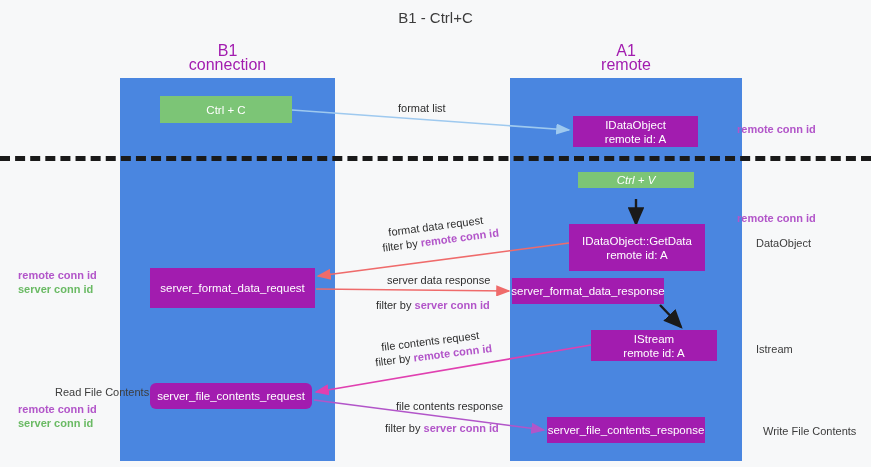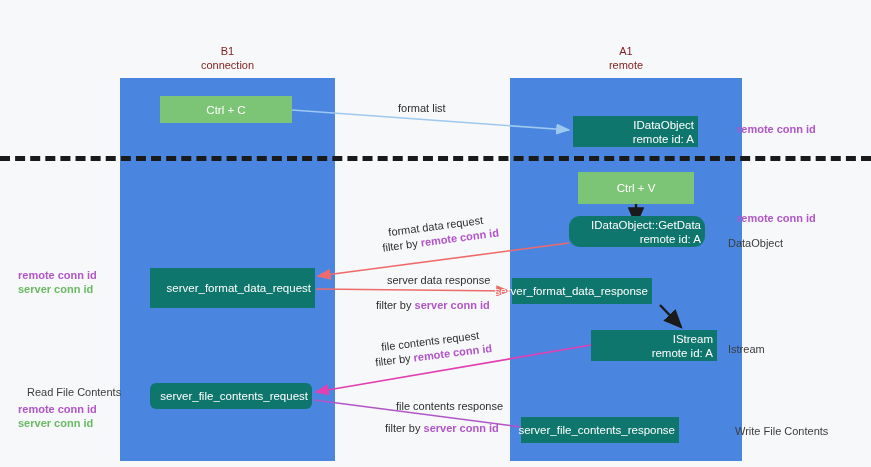--- a/index.html
+++ b/index.html
@@ -20,22 +20,22 @@
     position: absolute;
     background: #4a86e0;
   }
   #lane-b1 { left: 120px; top: 78px; width: 215px; height: 383px; }
   #lane-a1 { left: 510px; top: 78px; width: 232px; height: 383px; }
 
   
   .lane-header {
     position: absolute;
     text-align: center;
-    color: #7f1d1d;
-    font-size: 11px;
+    color: #a21caf;
+    font-size: 16px;
     line-height: 14px;
   }
   #hdr-b1 { left: 120px; top: 44px; width: 215px; }
   #hdr-a1 { left: 510px; top: 44px; width: 232px; }
   .lane-header .l1 { display:block; }
   .lane-header .l2 { display:block; }
 
   
   #title {
     position: absolute;
@@ -55,50 +55,50 @@
     align-items: center;
     justify-content: center;
     color: #ffffff;
     font-size: 11.5px;
     line-height: 14px;
     text-align: center;
     box-sizing: border-box;
     padding: 2px 4px;
   }
   .green { background: #7cc576; }
-  .orange { background: #0f766e; align-items: flex-end; }
+  .orange { background: #a21caf; }
   .node .sub { font-size: 11.5px; }
 
   #n-ctrlc   { left: 160px; top: 96px;  width: 132px; height: 27px; }
   #n-idobj   { left: 573px; top: 116px; width: 125px; height: 31px; }
-  #n-ctrlv   { left: 578px; top: 172px; width: 116px; height: 32px; }
-  #n-getdata { left: 569px; top: 216px; width: 136px; height: 31px; border-radius: 11px; }
+  #n-ctrlv   { left: 578px; top: 172px; width: 116px; height: 16px; font-style: italic; }
+  #n-getdata { left: 569px; top: 224px; width: 136px; height: 47px; }
   #n-sfdreq  { left: 150px; top: 268px; width: 165px; height: 40px; }
-  #n-sfdresp { left: 512px; top: 278px; width: 140px; height: 26px; }
+  #n-sfdresp { left: 512px; top: 278px; width: 152px; height: 26px; }
   #n-istream { left: 591px; top: 330px; width: 126px; height: 31px; }
   #n-sfcreq  { left: 150px; top: 383px; width: 162px; height: 26px; border-radius: 6px; }
-  #n-sfcresp { left: 521px; top: 417px; width: 158px; height: 26px; }
+  #n-sfcresp { left: 547px; top: 417px; width: 158px; height: 26px; }
 
   
   #divider {
     position: absolute;
     left: 0; top: 156px; width: 871px; height: 0;
     border-top: 5px dashed #1a1a1a;
   }
 
   
   .ann {
     position: absolute;
     font-size: 11px;
     line-height: 14px;
     white-space: nowrap;
   }
   .purple { color: #b255c9; font-weight: bold; }
   .green-t { color: #6aba64; font-weight: bold; }
-  .dark { color: #3c3c3c; }
+  .dark { color: #3c3c3c; margin-left: 28px; }
 
   #ann-rc1 { left: 737px; top: 122px; }
   #ann-rc2 { left: 737px; top: 211px; }
   #ann-dataobject { left: 728px; top: 236px; }
   #ann-istream { left: 728px; top: 342px; }
   #ann-write { left: 735px; top: 424px; }
   #ann-left-mid { left: 18px; top: 268px; }
   #ann-read { left: 27px; top: 385px; }
   #ann-left-bot { left: 18px; top: 402px; }
 
@@ -127,20 +127,21 @@
     width: 871px; height: 467px;
     pointer-events: none;
   }
 </style>
 </head>
 <body>
 
 <div id="canvas">
 
   <div id="title">
+    <span>B1 - Ctrl+C</span>
   </div>
 
   <div class="lane-header" id="hdr-b1">
     <span class="l1">B1</span>
     <span class="l2">connection</span>
   </div>
   <div class="lane-header" id="hdr-a1">
     <span class="l1">A1</span>
     <span class="l2">remote</span>
   </div>

